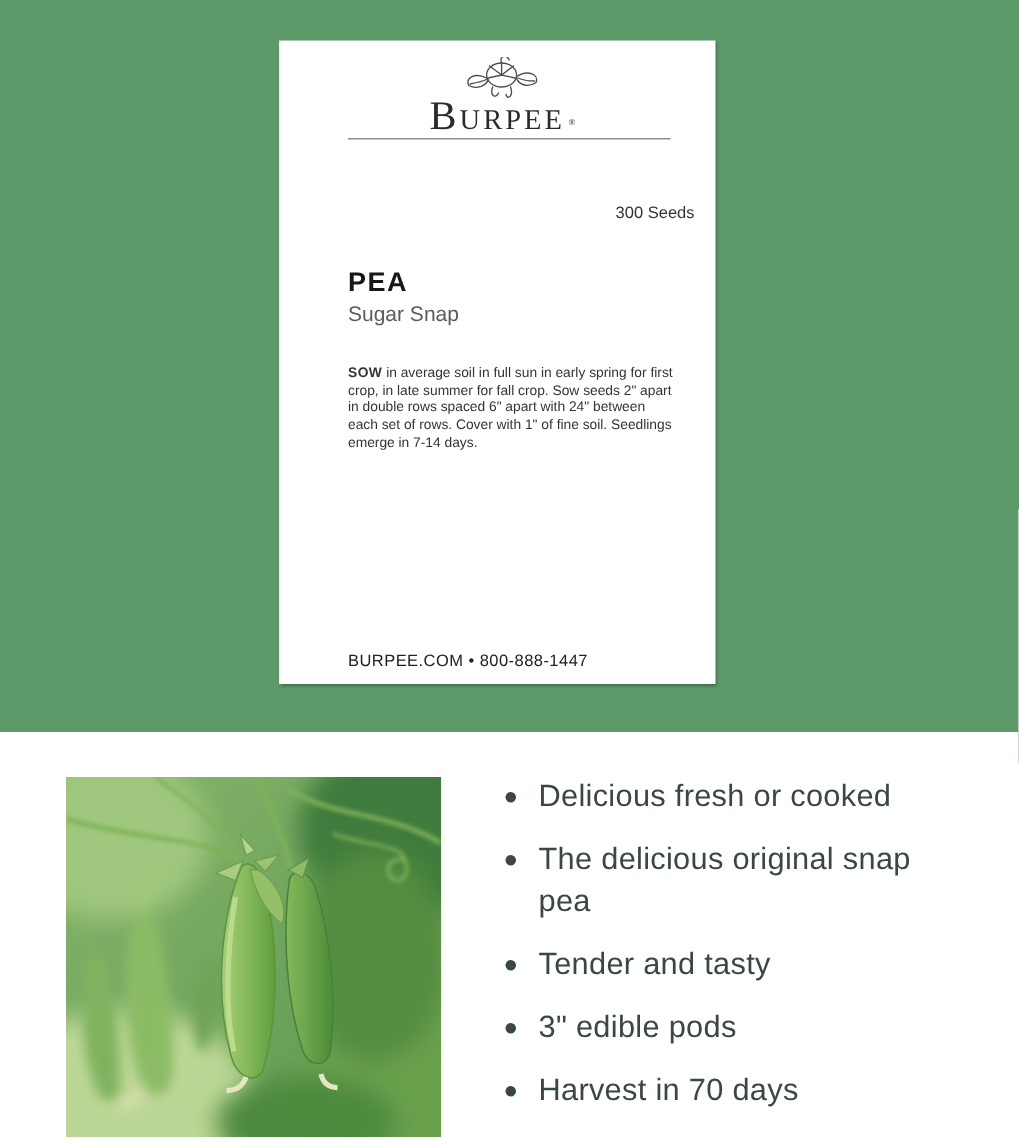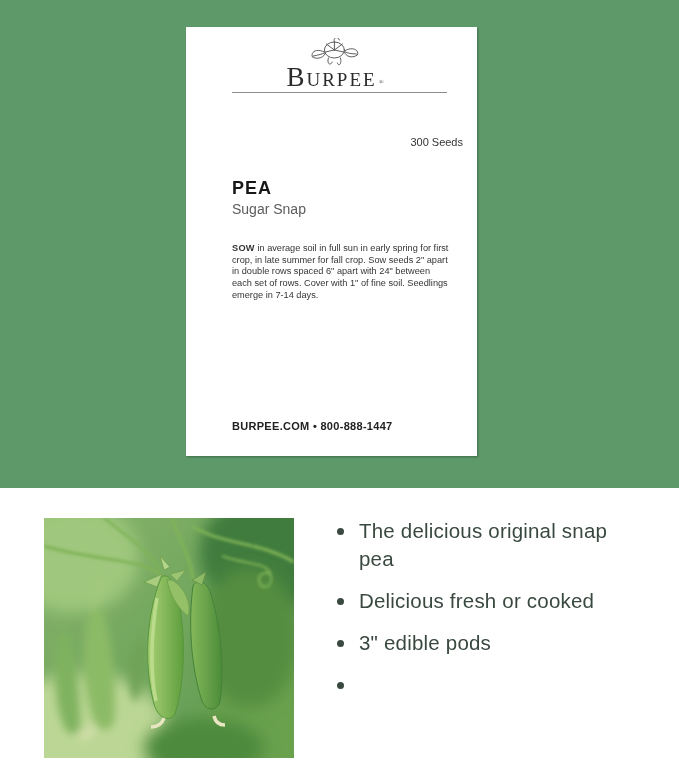--- a/index.html
+++ b/index.html
@@ -21,21 +21,21 @@
   .rule { position:absolute; left:46px; top:65px; width:215px; border-top:1px solid #8d8d8d; }
   .seed-count { position:absolute; right:14px; top:109px; font-size:11px; color:#333333; }
   .product-name { position:absolute; left:46px; top:151px; font-size:18px; font-weight:bold;
                   letter-spacing:1px; color:#171717; line-height:1.2; }
   .variety { position:absolute; left:46px; top:174px; font-size:14px; color:#5c5c5c; line-height:1.2;text-align:center; }
   .description { position:absolute; left:46px; top:193px; width:216px;
                  font-size:9.2px; line-height:11.7px; color:#343434; font-weight:500; }
   .sow { position:absolute; left:46px; top:216px; width:218px;
          font-size:9.2px; line-height:11.7px; color:#343434; font-weight:500; }
   .sow b { font-weight:bold; letter-spacing:.3px; }
-  .packet-footer { position:absolute; left:46px; top:393px; font-size:11px; font-weight:bold;
+  .packet-footer { position:absolute; left:46px; top:408px; font-size:11px; font-weight:normal;
                    letter-spacing:.3px; color:#222222; }
 
   
   .bottom { position:absolute; left:0; top:488px; width:679px; height:276px; background:#ffffff; }
   .photo { position:absolute; left:44px; top:30px; width:250px; height:240px; overflow:hidden; }
   .photo svg { display:block; }
 
   .features { position:absolute; left:337px; top:29px; width:300px; list-style:none; }
   .features li { display:flex; margin-bottom:14px; font-size:20.5px; line-height:28px;
                  letter-spacing:.2px; color:#39493F; }
@@ -150,28 +150,33 @@
           <path d="M126,56 l16,-4 l-9,11 z" fill="#9cc473" stroke="#6f9e4e" stroke-width="0.8"></path>
           <path d="M128,62 C141,70 148,86 144,98 C133,90 125,74 123,62 Z" fill="#94c068" stroke="#6f9e4e" stroke-width="0.8"></path>
           <path d="M148,62 l14,-8 l-4,13 z" fill="#8fba66" stroke="#61924a" stroke-width="0.8"></path>
         </g>
       </svg>
     </div>
 
     <ul class="features">
       <li>
           <span class="dot"></span>
+          <span>Delicious fresh or cooked</span>
+        </li>
+      <li>
+          <span class="dot"></span>
           <span>The delicious original snap pea</span>
         </li>
       <li>
           <span class="dot"></span>
-          <span>Delicious fresh or cooked</span>
+          <span>Tender and tasty</span>
         </li>
       <li>
           <span class="dot"></span>
           <span>3" edible pods</span>
         </li>
       <li>
           <span class="dot"></span>
+          <span>Harvest in 70 days</span>
         </li>
     </ul>
   </div>
 </div>
 
 </body></html>

